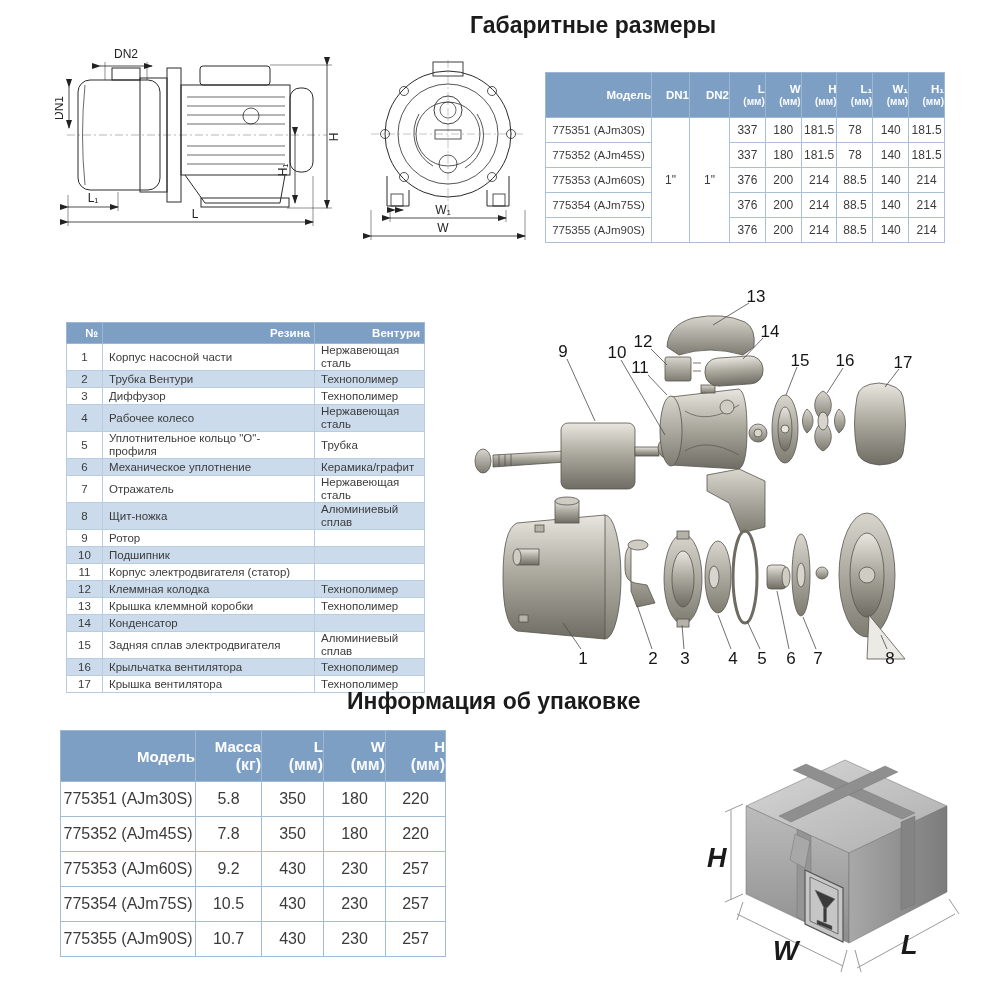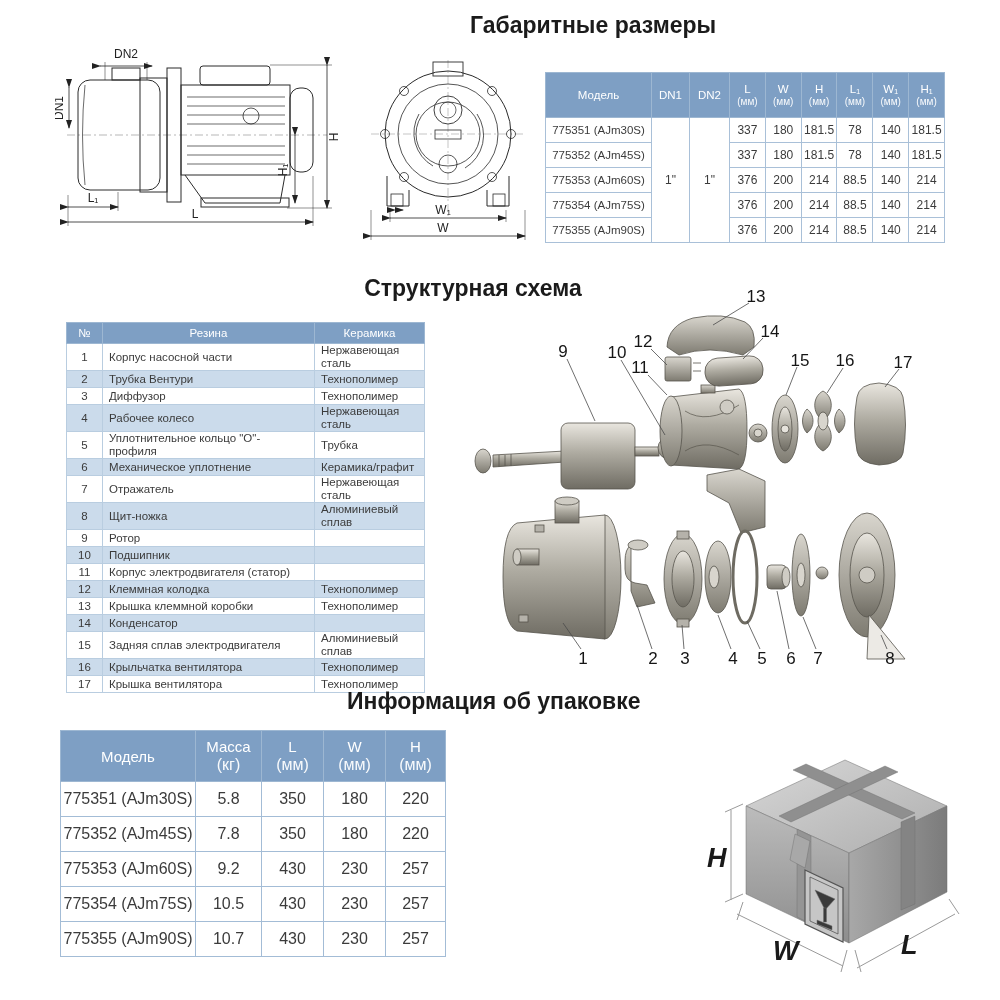--- a/index.html
+++ b/index.html
@@ -2,21 +2,21 @@
 <html><head>
 <meta charset="utf-8">
 <style>
   html,body{margin:0;padding:0;background:#fff;}
   #page{position:relative;width:1000px;height:1000px;background:#fff;overflow:hidden;
         font-family:"Liberation Sans","DejaVu Sans",sans-serif;color:#3b3b3b;}
   .sec-title{position:absolute;font-size:23px;font-weight:600;color:#1b1b1b;text-align:center;white-space:nowrap;}
 
   
   table{border-collapse:collapse;table-layout:fixed;}
-  th{background:#7e9fc4;color:#fff;font-weight:400;text-align:center;vertical-align:middle;}
+  th{background:#7e9fc4;color:#fff;font-weight:700;text-align:right;vertical-align:middle;}
   td{text-align:center;vertical-align:middle;color:#3b3b3b;background:#fff;}
   .unit{font-size:10px;opacity:.95;margin-top:1px;}
 
   
   #dim-table{position:absolute;left:545px;top:72px;width:400px;font-size:12px;}
   #dim-table th{border:1px solid #9db7d2;font-size:11.5px;height:44px;padding:0;}
   #dim-table td{border:1px solid #a9c0d8;height:24px;padding:0;}
   #dim-table td.model{font-size:11.5px;}
 
   
@@ -229,33 +229,32 @@
         <td>376</td>
         <td>200</td>
         <td>214</td>
         <td>88.5</td>
         <td>140</td>
         <td>214</td>
       </tr>
     </tbody>
   </table>
 
-  <div class="sec-title" style="left:353px;top:275px;width:240px;">Структурная схема</div>
 
   <table id="parts-table">
     <colgroup>
         <col style="width:36px">
         <col style="width:212px">
         <col style="width:110px">
       </colgroup>
     <thead>
       <tr>
         <th>№</th>
         <th>Резина</th>
-        <th>Керамика</th>
+        <th>Вентури</th>
       </tr>
     </thead>
     <tbody>
       <tr>
           <td>1</td>
           <td class="part">Корпус насосной части</td>
           <td class="mat">Нержавеющая сталь</td>
         </tr>
       <tr>
           <td>2</td>

